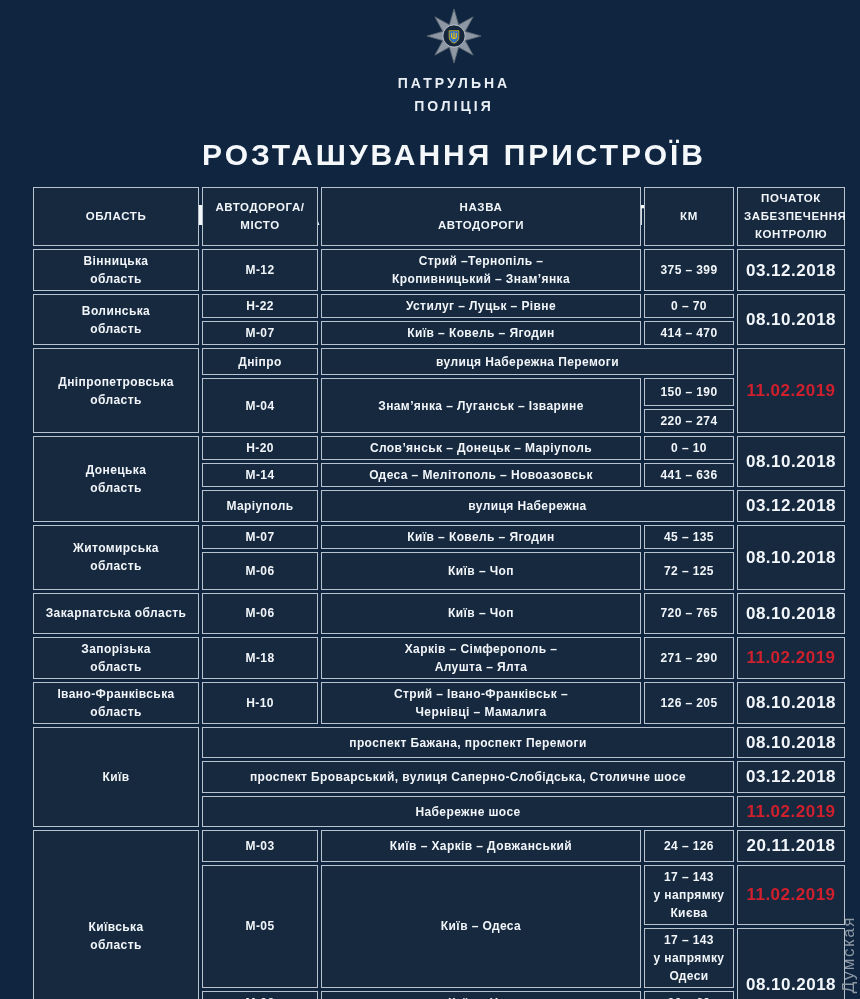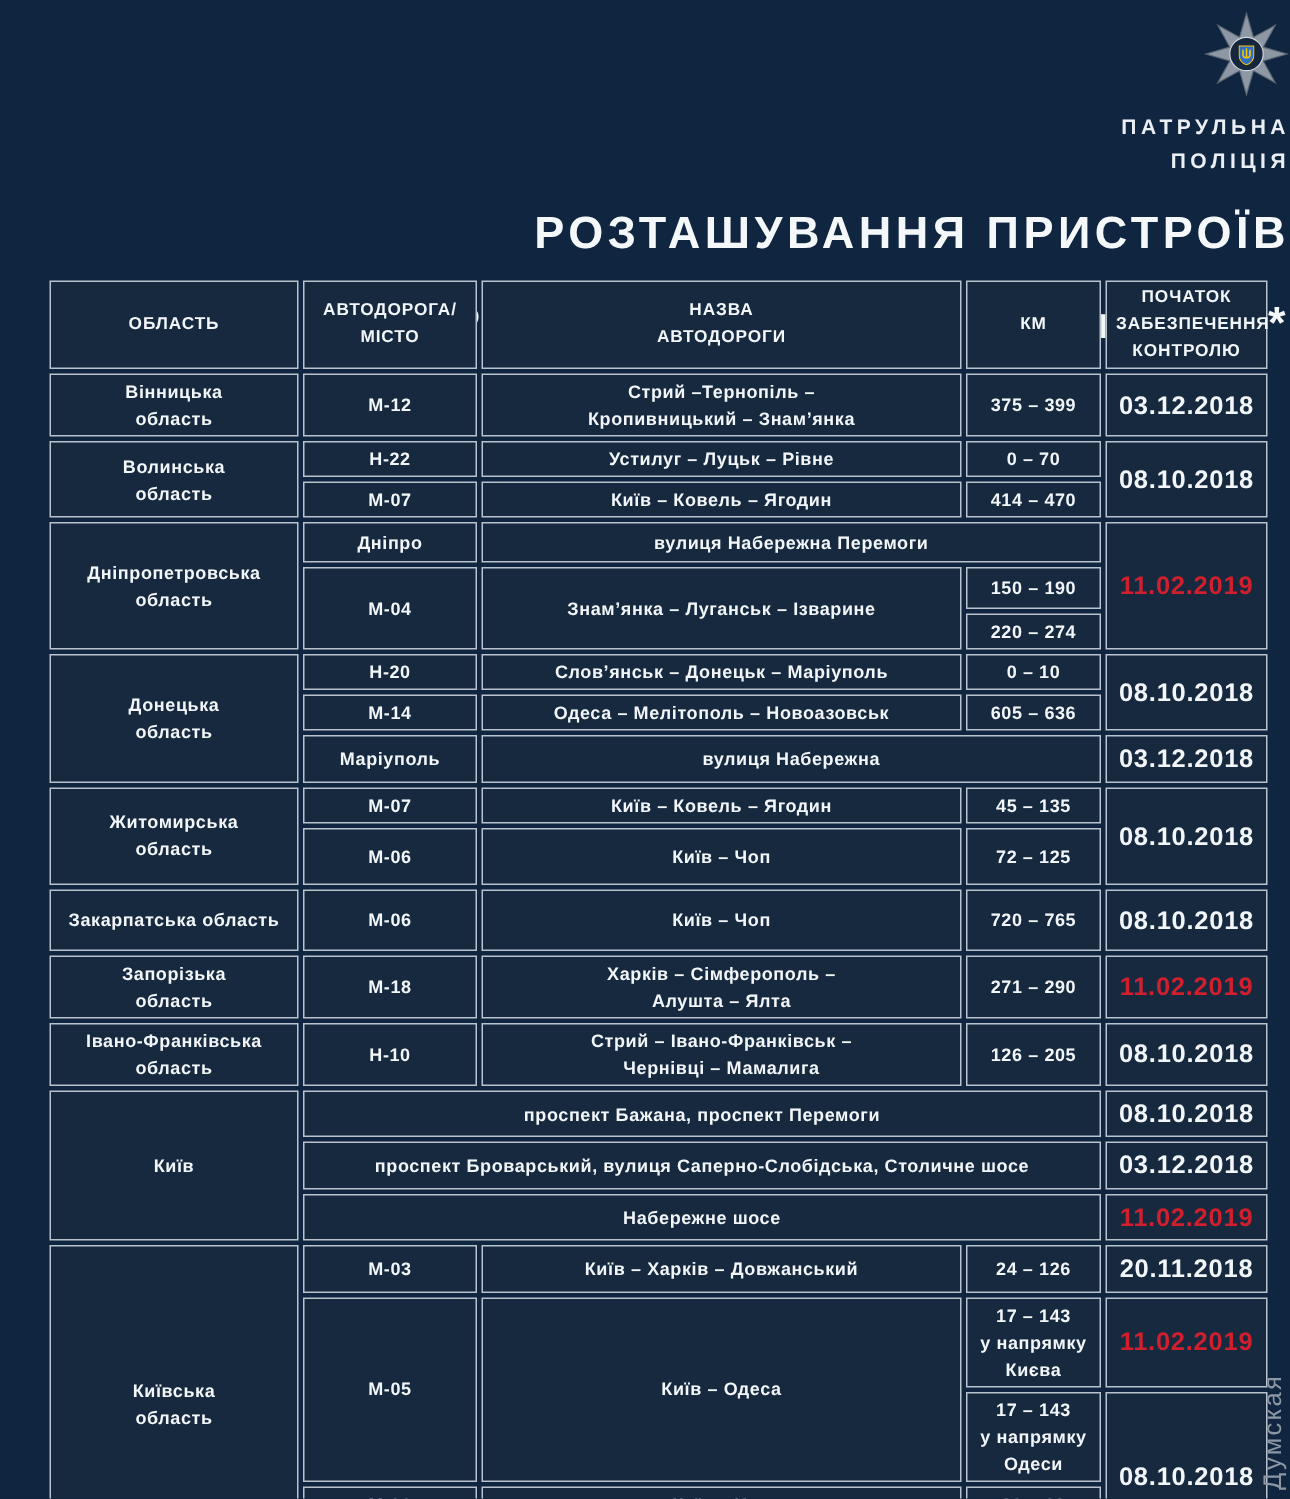--- a/index.html
+++ b/index.html
@@ -19,21 +19,21 @@
   body{background:var(--background);}
   .page{
     position:relative;
     width:860px;height:999px;
     margin:0 auto;
     background:var(--background);
     color:var(--text);
     font-family:"Liberation Sans", sans-serif;
     overflow:hidden;
   }
-  .masthead{text-align:right;padding-top:7px;padding-left:48px;}
+  .masthead{text-align:center;padding-top:7px;padding-left:48px;}
   .badge{width:58px;height:58px;display:inline-block;}
   .org-name{
     font-size:14px;font-weight:bold;letter-spacing:3px;
     line-height:1.65;white-space:pre-line;margin-top:3px;color:#e9eff5;
   }
   .page-title{
     font-size:30px;font-weight:bold;letter-spacing:3px;
     line-height:2.0;white-space:pre-line;margin:7px 0 0;color:#f5f8fb;
   }
   table.loc{
@@ -143,21 +143,21 @@
         <td class="oblast" rowspan="3">Донецька
 область</td>
         <td class="road">Н-20</td>
         <td class="name">Слов’янськ – Донецьк – Маріуполь</td>
         <td class="km">0 – 10</td>
         <td class="date" rowspan="2">08.10.2018</td>
       </tr>
       <tr style="height:17px">
         <td class="road">М-14</td>
         <td class="name">Одеса – Мелітополь – Новоазовськ</td>
-        <td class="km">605 – 636</td>
+        <td class="km">441 – 636</td>
       </tr>
       <tr style="height:24px">
         <td class="road">Маріуполь</td>
         <td class="name" colspan="2">вулиця Набережна</td>
         <td class="date">03.12.2018</td>
       </tr>
 
       <tr style="height:20px">
         <td class="oblast" rowspan="2">Житомирська
 область</td>

